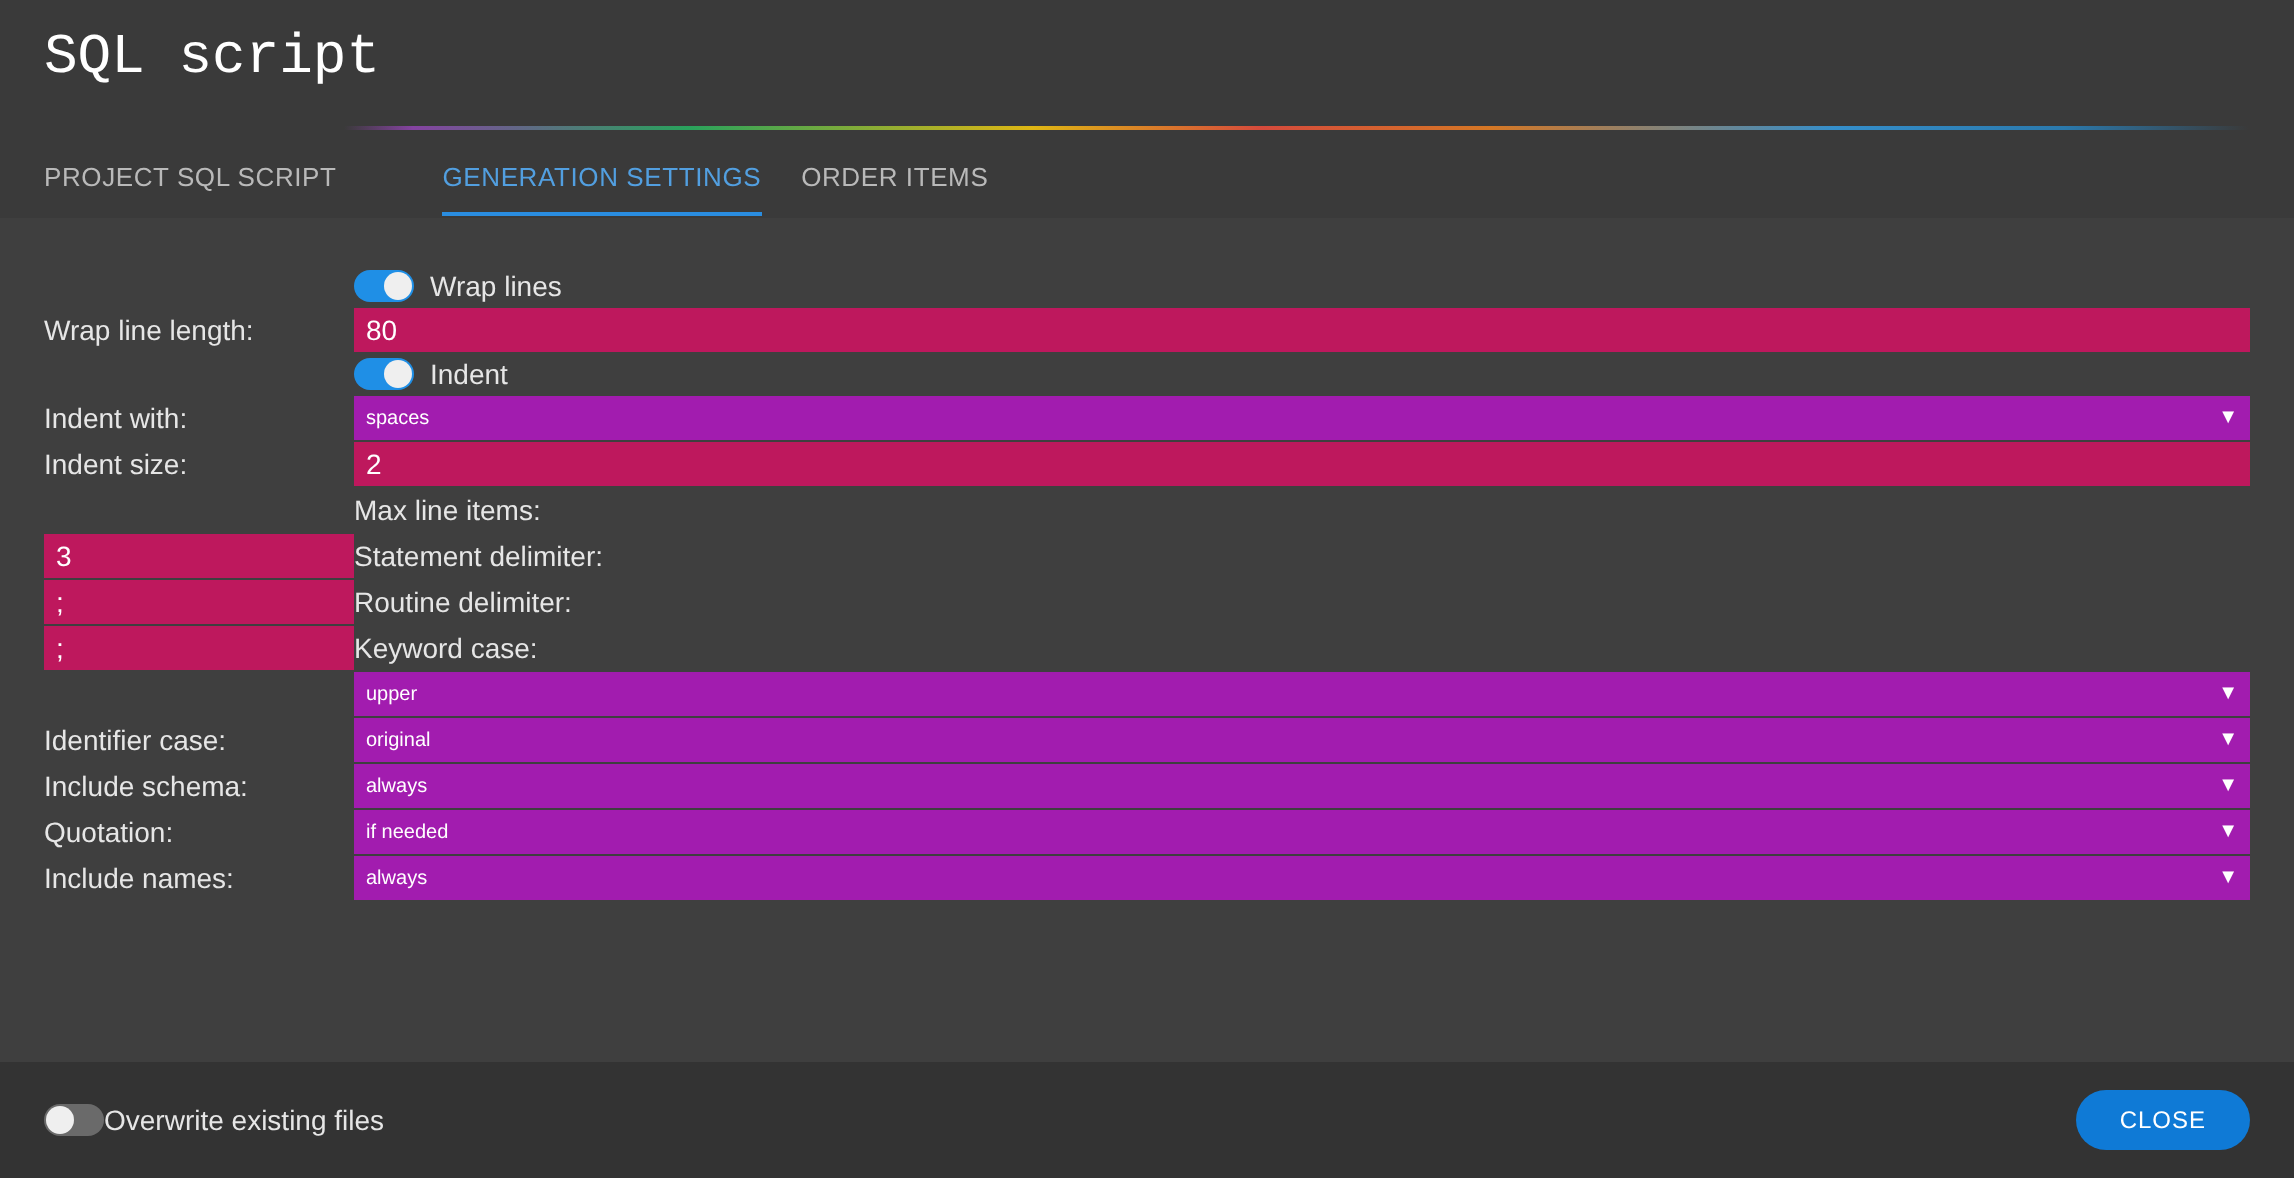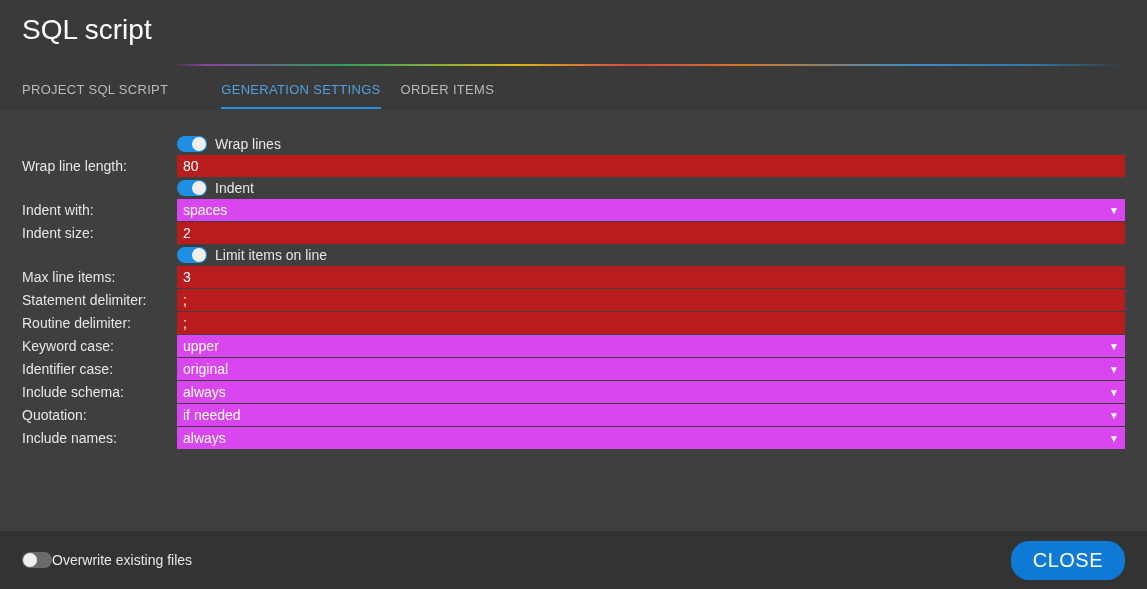--- a/index.html
+++ b/index.html
@@ -1,45 +1,45 @@
 <!DOCTYPE html>
 <html><head>
 <meta charset="utf-8">
 <style>
   * { box-sizing: border-box; margin: 0; padding: 0; }
   html, body { width: 1147px; height: 589px; font-family: "Segoe UI", Arial, sans-serif; background: #3a3a3a; color: #e6e6e6; overflow: hidden; }
   .window { width: 100%; height: 100%; display: flex; flex-direction: column; }
 
   .titlebar { padding: 14px 22px 18px 22px; }
-  .titlebar h1 { font-weight: 300; font-size: 28px; color: #ffffff; }
+  .titlebar h1 { font-weight: 300; font-size: 28px; color: #ffffff; font-family: Liberation Mono, monospace; }
 
   .rainbow { height: 2px; width: 100%; background: linear-gradient(90deg,
     #3a3a3a 0%, #3a3a3a 15%,
     #8e44ad 18%, #27ae60 30%, #f1c40f 45%, #e74c3c 55%, #e67e22 65%, #3498db 80%, #2980b9 90%, #3a3a3a 98%); opacity: 0.9; }
 
   .tabs { display: flex; gap: 20px; padding: 10px 22px 0 22px; border-bottom: 1px solid #2b2b2b00; }
   .tab { font-size: 13px; letter-spacing: 0.3px; color: #b9b9b9; padding: 6px 0 10px 0; cursor: pointer; text-transform: uppercase; }
   .tab.active { color: #529fe0; border-bottom: 2px solid #2a8de0; margin-left: 33px; }
 
   .content { flex: 1; padding: 24px 22px 10px 22px; overflow: auto; background: #3f3f3f; }
   .form { display: grid; grid-template-columns: 155px 1fr; column-gap: 0px; row-gap: 1px; align-items: center; }
   .label { font-size: 14px; color: #e6e6e6; padding: 3px 0; }
   .full { grid-column: 2 / span 1; }
   .empty { grid-column: 1 / span 1; }
 
   .field-input {
-    width: 100%; height: 22px; background: #b91c1c; border: none; color: #ffffff;
+    width: 100%; height: 22px; background: #be185d; border: none; color: #ffffff;
     font-size: 14px; padding: 0 6px; outline: none;
   }
   .field-input::placeholder { color: #ddd; }
 
   .select-wrap { position: relative; width: 100%; }
   .field-select {
-    width: 100%; height: 22px; background: #d946ef; border: none; color: #ffffff;
-    font-size: 14px; padding: 0 18px 0 6px; outline: none; appearance: none; -webkit-appearance: none;
+    width: 100%; height: 22px; background: #a21caf; border: none; color: #ffffff;
+    font-size: 10px; padding: 0 18px 0 6px; outline: none; appearance: none; -webkit-appearance: none;
   }
   .select-caret { position: absolute; right: 6px; top: 50%; transform: translateY(-50%); pointer-events: none; font-size: 10px; color: #fff; }
 
   .toggle-row { display: flex; align-items: center; gap: 8px; padding: 2px 0; }
   .toggle {
     width: 30px; height: 16px; border-radius: 10px; position: relative; cursor: pointer;
     background: #6a6a6a; flex-shrink: 0;
   }
   .toggle.on { background: #1f8fe6; }
   .toggle .knob {
@@ -50,21 +50,21 @@
   .toggle.off .knob { left: 1px; }
   .toggle-label { font-size: 14px; color: #e6e6e6; }
 
   .footer {
     background: #333333; height: 58px; display: flex; align-items: center;
     justify-content: space-between; padding: 0 22px;
   }
   .footer-left { display: flex; align-items: center; }
   .btn-close {
     background: #0f7ad6; color: #fff; border: none; border-radius: 18px;
-    padding: 8px 22px; font-size: 20px; letter-spacing: 0.5px; cursor: pointer;
+    padding: 8px 22px; font-size: 12px; letter-spacing: 0.5px; cursor: pointer;
   }
 </style>
 </head>
 <body>
 
 <div class="window">
 
   <div class="titlebar">
     <h1>SQL script</h1>
   </div>
@@ -104,26 +104,20 @@
         <select class="field-select">
           <option>spaces</option>
         </select>
         <span class="select-caret">▼</span>
       </div>
 
       <div class="label">Indent size:</div>
       <input class="field-input" value="2" style="">
 
       <div class="empty"></div>
-      <div class="full toggle-row">
-        <div class="toggle on">
-            <div class="knob"></div>
-          </div>
-        <span class="toggle-label">Limit items on line</span>
-      </div>
 
       <div class="label">Max line items:</div>
       <input class="field-input" value="3" style="">
 
       <div class="label">Statement delimiter:</div>
       <input class="field-input" value=";" style="">
 
       <div class="label">Routine delimiter:</div>
       <input class="field-input" value=";" style="">
 

